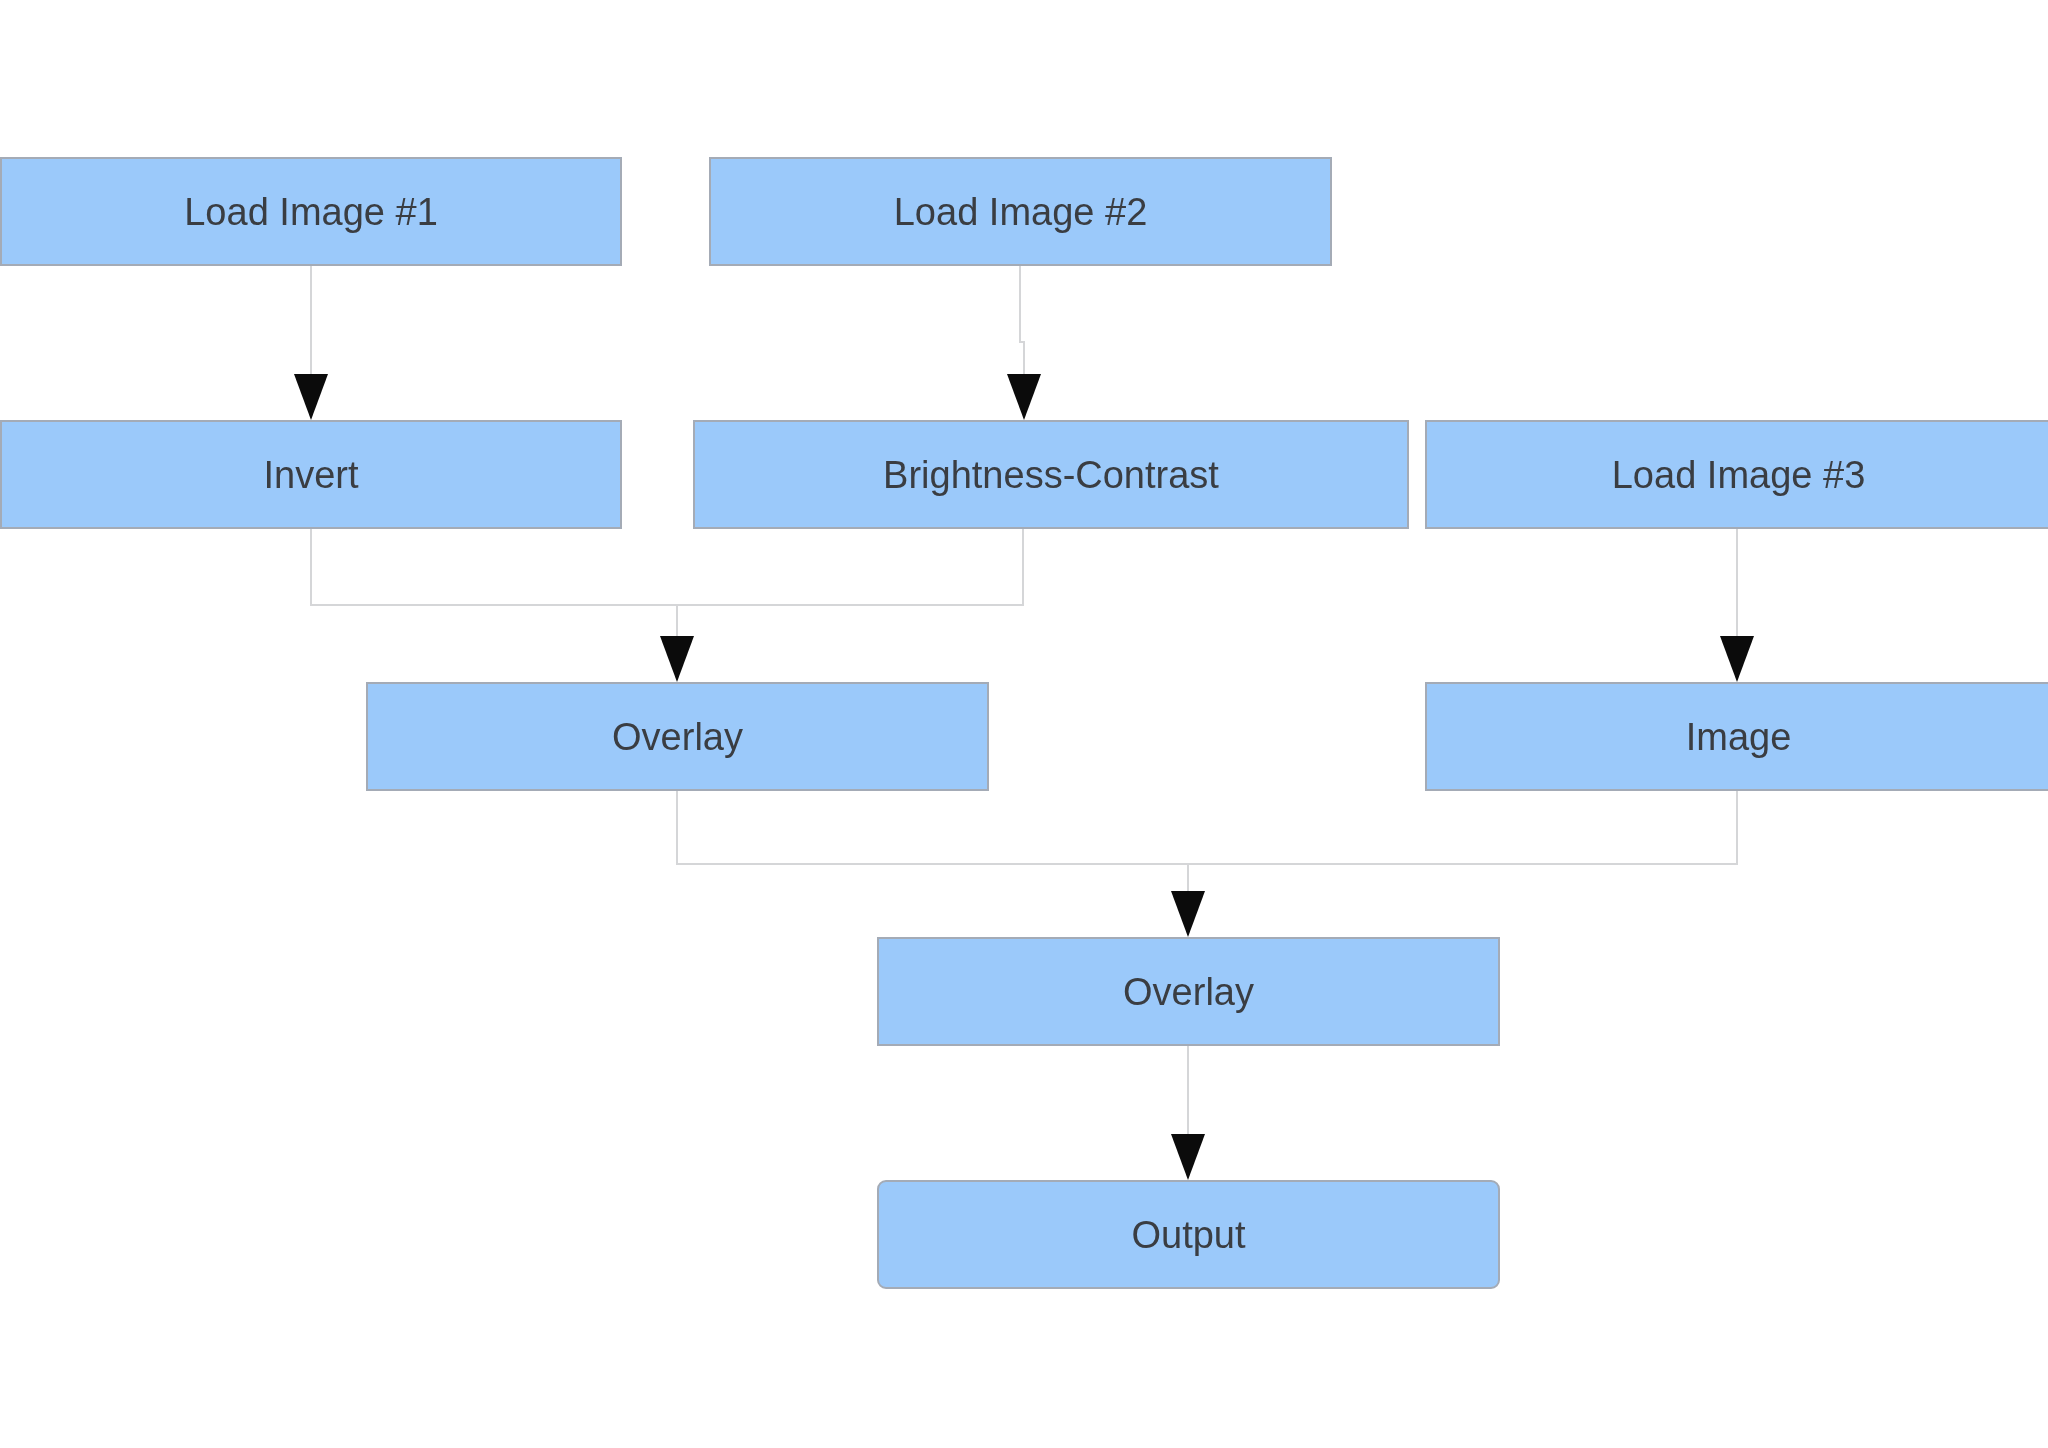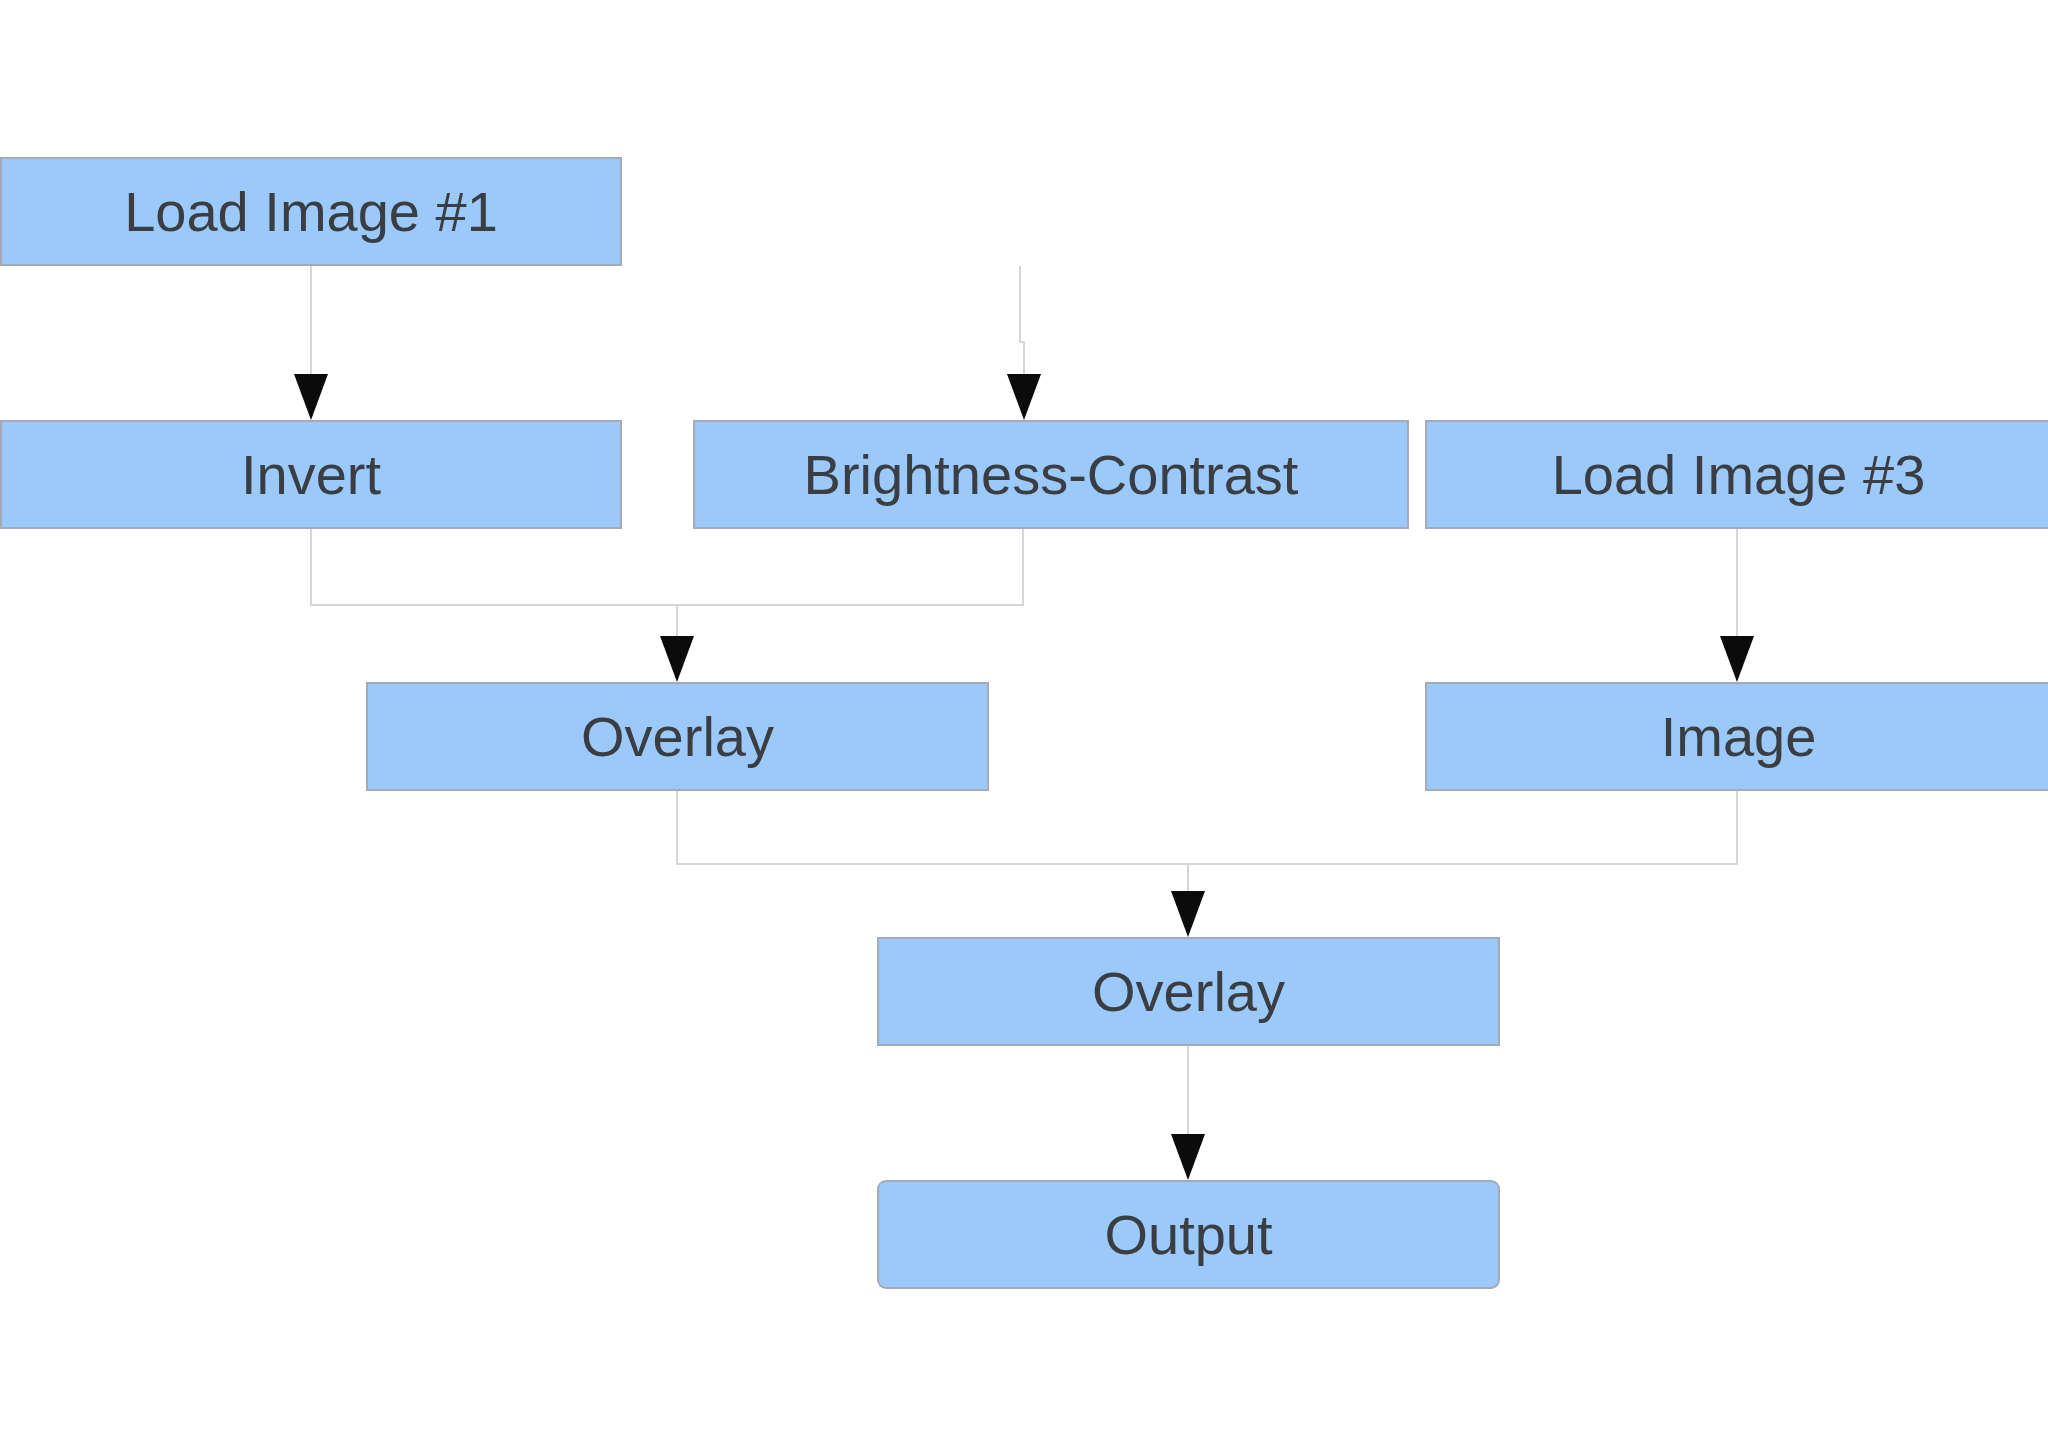--- a/index.html
+++ b/index.html
@@ -47,21 +47,21 @@
     box-sizing: border-box;
     background: var(--node-fill);
     border: 2px solid var(--node-border);
     display: flex;
     align-items: center;
     justify-content: center;
     cursor: default;
   }
   .node .label {
     color: var(--text-color);
-    font-size: 56px;
+    font-size: 38px;
     line-height: 1;
     white-space: nowrap;
   }
   .n-load1    { left: 0;      top: 157px;  width: 622px; height: 109px; }
   .n-load2    { left: 709px;  top: 157px;  width: 623px; height: 109px; }
   .n-invert   { left: 0;      top: 420px;  width: 622px; height: 109px; }
   .n-bc       { left: 693px;  top: 420px;  width: 716px; height: 109px; }
   .n-load3    { left: 1425px; top: 420px;  width: 627px; height: 109px; }
   .n-overlay1 { left: 366px;  top: 682px;  width: 623px; height: 109px; }
   .n-blur     { left: 1425px; top: 682px;  width: 627px; height: 109px; }
@@ -93,20 +93,23 @@
     <polygon class="arrow" points="1171,891 1205,891 1188,937"></polygon>
 
     <path class="edge" d="M1188,1046 V1178"></path>
     <polygon class="arrow" points="1171,1134 1205,1134 1188,1180"></polygon>
   </svg>
 
   <div class="node n-load1">
     <span class="label">Load Image #1</span>
   </div>
 
+  <div class="node n-load2">
+    <span class="label">Load Image #2</span>
+  </div>
 
   <div class="node n-invert">
     <span class="label">Invert</span>
   </div>
 
   <div class="node n-bc">
     <span class="label">Brightness-Contrast</span>
   </div>
 
   <div class="node n-load3">

